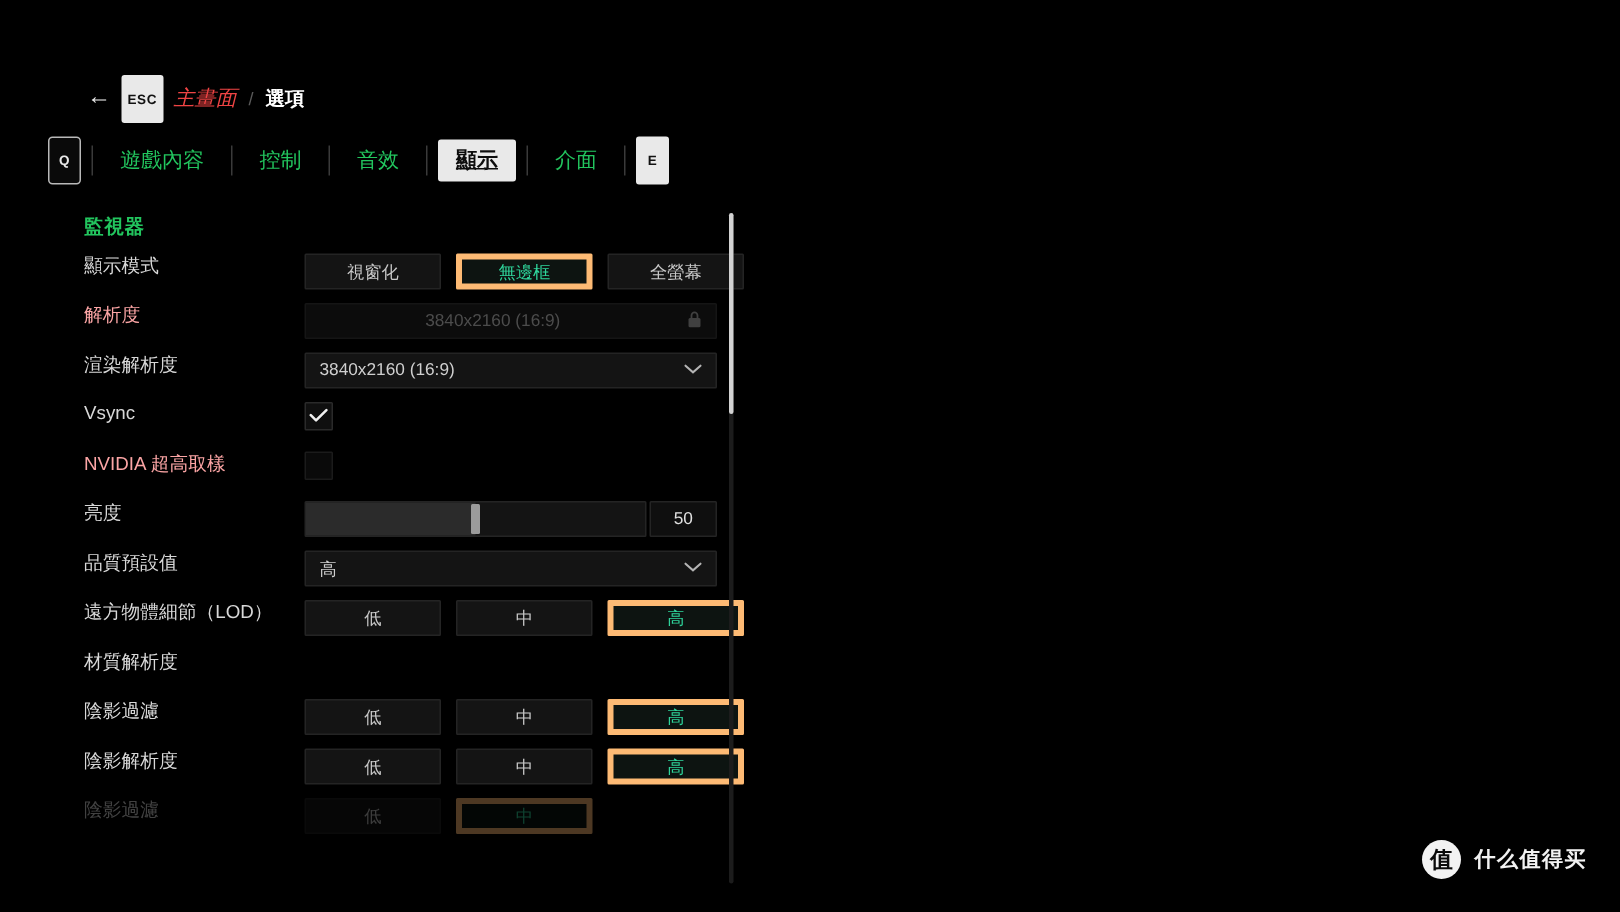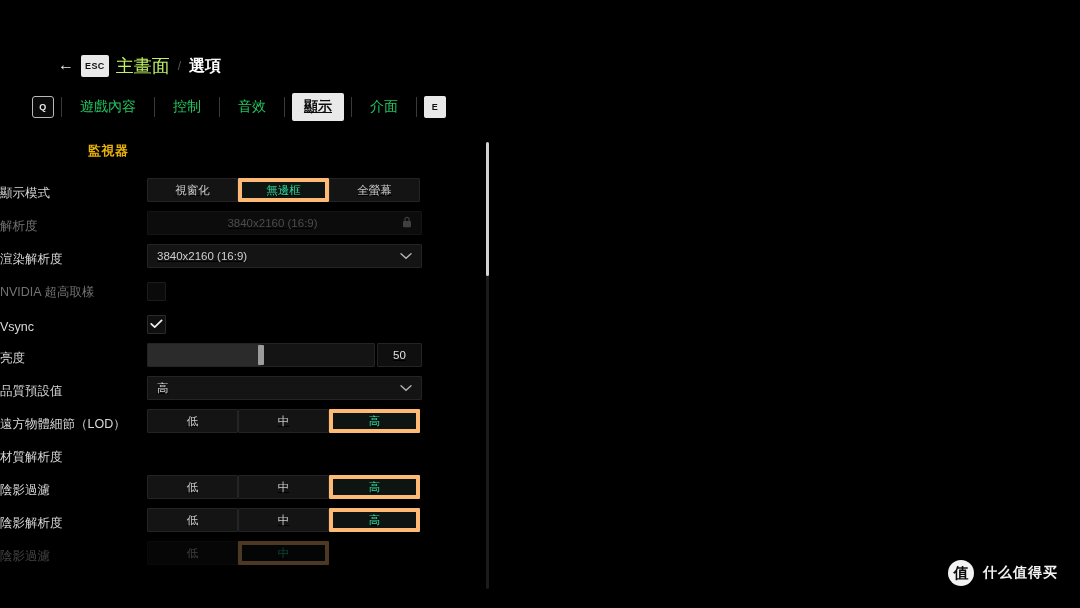--- a/index.html
+++ b/index.html
@@ -20,29 +20,29 @@
   }
   .back-arrow {
     color:#e8e8e8; font-size:16px; line-height:1;
     display:inline-block; transform:translateY(-1px);
   }
   .key-badge {
     display:inline-flex; align-items:center; justify-content:center;
     background:#e9e9e9; color:#111;
     font-size:9px; font-weight:bold; letter-spacing:.4px;
     border-radius:2px;
-    height:22px; min-width:22px; padding:0 4px;
+    height:32px; min-width:22px; padding:0 4px;
   }
   .key-badge.outline {
     background:#0a0a0a; color:#e9e9e9;
     border:1px solid #b9b9b9; border-radius:3px;
   }
-  .crumb-home { color:#bef264; font-size:18px; }
+  .crumb-home { color:#ef4444; font-size:14px;font-style:italic; }
   .crumb-sep  { color:#5a5a5a; font-size:12px; padding:0 1px; }
-  .crumb-cur  { color:#ffffff; font-size:16px; font-weight:bold; }
+  .crumb-cur  { color:#ffffff; font-size:13px; font-weight:bold; }
 
   
   .tabbar {
     position:absolute; left:32px; top:92px;
     display:flex; align-items:center; height:30px;
   }
   .tabbar .key-badge.outline { margin-right:0; }
   .tab-div {
     width:1px; height:20px; background:#3a3a3a; margin:0 7px;
   }
@@ -57,43 +57,43 @@
     text-decoration:underline;
   }
 
   
   .panel {
     position:absolute; left:0px; top:135px;
     width:500px; height:473px;
     overflow:hidden;
   }
   .sec-title {
-    color:#eab308; font-size:13px; font-weight:bold;
-    padding-left:88px; margin-top:7px; margin-bottom:9px;
+    color:#22c55e; font-size:13px; font-weight:bold;
+    padding-left:56px; margin-top:7px; margin-bottom:9px;
     letter-spacing:.5px;
   }
   .sec-title.quality { margin-top:15px; }
 
   .row {
-    display:flex; align-items:flex-end;
+    display:flex; align-items:flex-start;
     height:33px; margin-bottom:0px;
-    text-decoration:underline;
+    padding-left:56px;
   }
   .row-label {
     color:#d8d8d8; font-size:12.5px;
     width:147px; flex:0 0 147px;
     white-space:nowrap;
   }
-  .row.disabled .row-label { color:#737373; }
+  .row.disabled .row-label { color:#fca5a5; }
   .row.faded { opacity:.30; }
 
   .ctrl { width:275px; flex:0 0 275px; position:relative; }
 
   
-  .seg { display:flex; gap:0; }
+  .seg { display:flex; gap:10px; }
   .seg-btn {
     flex:1; height:24px;
     background:#141414;
     border:1px solid #242424;
     color:#c9c9c9; font-size:11.5px;
     display:flex; align-items:center; justify-content:center;
     border-radius:1px;
   }
   .seg-btn.sel {
     border:4px solid #fdba74;
@@ -251,37 +251,37 @@
           <span class="val">3840x2160 (16:9)</span>
           <span class="chev">
             <svg width="12" height="8" viewBox="0 0 12 8" aria-hidden="true">
               <path d="M1 1.8 L6 6.2 L11 1.8" fill="none" stroke="#b4b4b4" stroke-width="1.4" stroke-linecap="round"></path>
             </svg>
           </span>
         </div>
       </div>
     </div>
 
-    <div class="row disabled">
-      <div class="row-label">NVIDIA 超高取樣</div>
-      <div class="ctrl">
-        <div class="chk dim"></div>
-      </div>
-    </div>
-
     <div class="row">
       <div class="row-label">Vsync</div>
       <div class="ctrl">
         <div class="chk">
           <span class="tick">
             <svg width="13" height="10" viewBox="0 0 13 10" aria-hidden="true">
               <path d="M1.2 4.8 L4.7 8.2 L11.6 1.4" fill="none" stroke="#f0f0f0" stroke-width="1.7" stroke-linecap="round" stroke-linejoin="round"></path>
             </svg>
           </span>
         </div>
+      </div>
+    </div>
+
+    <div class="row disabled">
+      <div class="row-label">NVIDIA 超高取樣</div>
+      <div class="ctrl">
+        <div class="chk dim"></div>
       </div>
     </div>
 
     <div class="row">
       <div class="row-label">亮度</div>
       <div class="ctrl">
         <div class="slider-wrap">
           <div class="slider">
             <div class="fill" id="brightness-fill" style="width: 113px;"></div>
             <div class="handle" id="brightness-handle" style="left: 110px;"></div>

